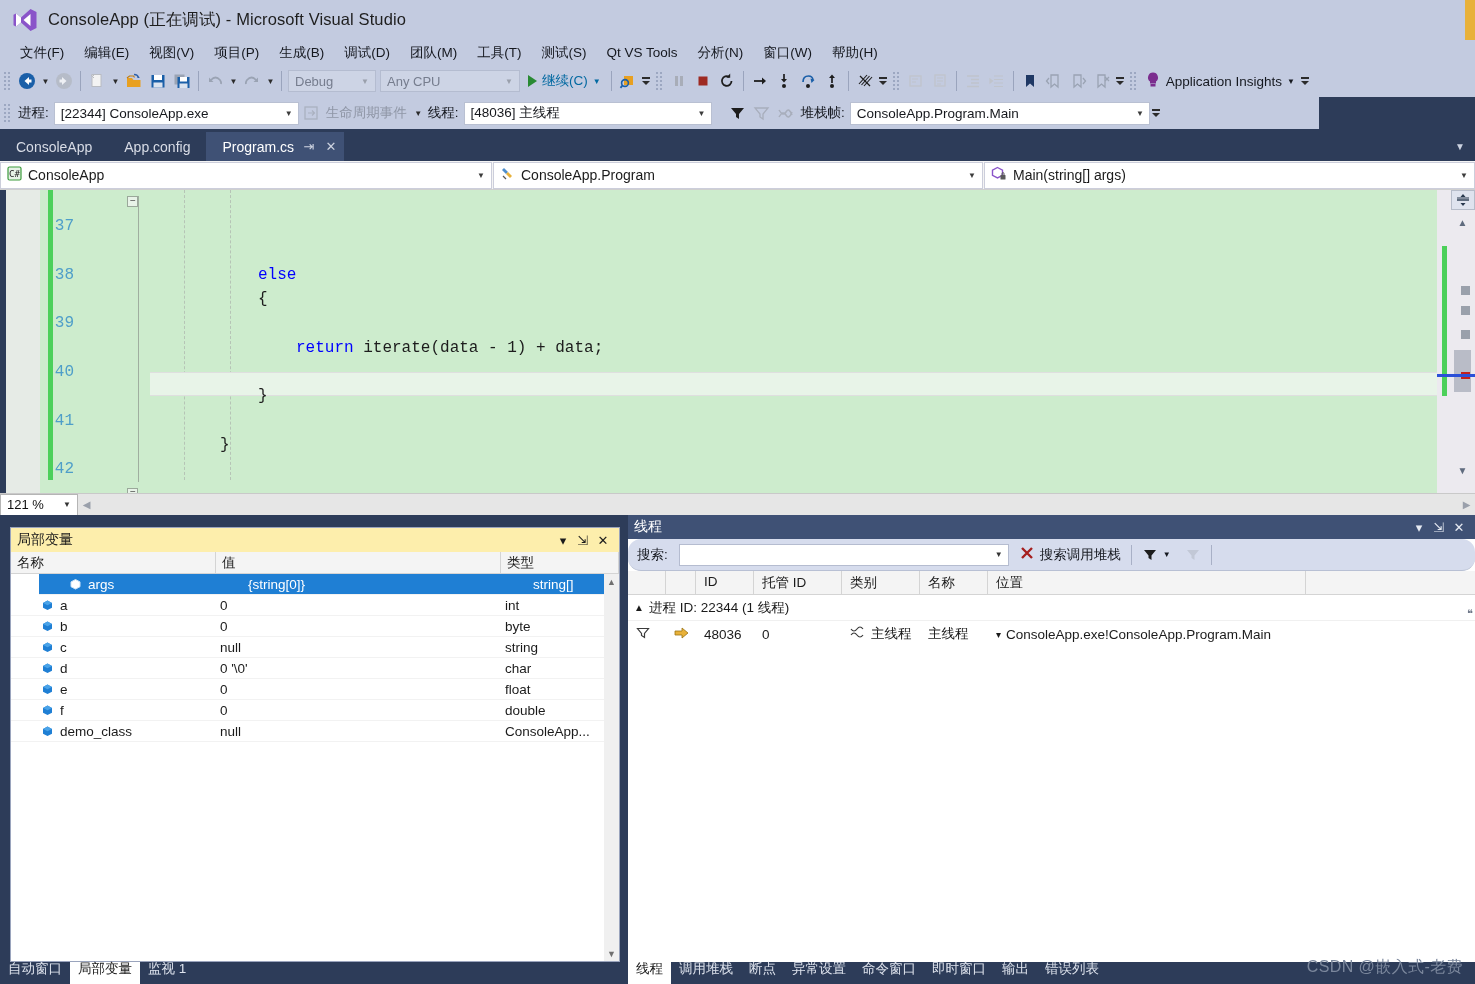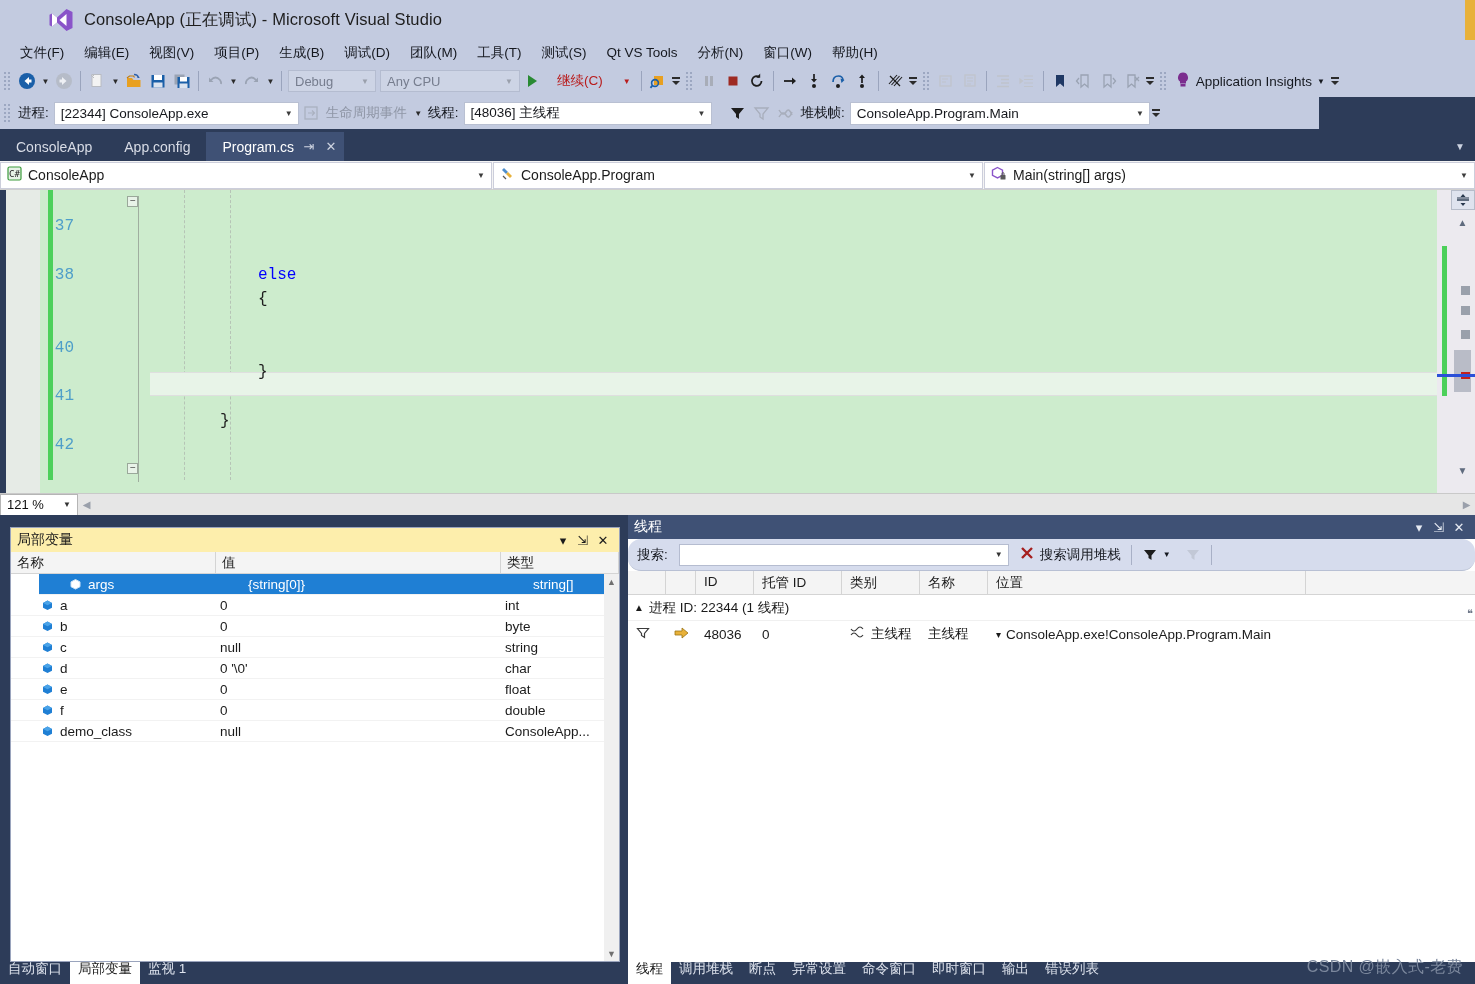--- a/index.html
+++ b/index.html
@@ -9,21 +9,21 @@
     font-size: 13px;
     background: #293955;
     overflow: hidden;
   }
   #app { position: relative; width: 1475px; height: 984px; background: #2d3c59; }
 
   
   .titlebar {
     position: absolute; left: 0; top: 0; width: 1475px; height: 40px;
     background: #c3cbe0;
-    display: flex; align-items: center; padding-left: 36px;
+    display: flex; align-items: center;
   }
   .vs-logo {
     width: 26px; height: 26px; margin-left: 12px; margin-right: 10px;
     position: relative; flex: 0 0 auto;
   }
   .vs-logo svg { display: block; }
   .title-text { font-size: 16.5px; color: #1e1e1e; letter-spacing: .1px; }
   .titlebar-right {
     position: absolute; right: 0; top: 0; width: 10px; height: 40px; background: #e8b13a;
   }
@@ -49,22 +49,22 @@
     flex: 0 0 auto; cursor: default; border-radius: 2px; }
   .tb-arrow { width: 13px; height: 24px; display: flex; align-items: center; justify-content: center;
     flex: 0 0 auto; font-size: 8px; color: #2b2b2b; cursor: default; }
   .tb-sep { width: 1px; height: 20px; background: #9aa4bd; margin: 0 4px; flex: 0 0 auto; }
   .tb-combo {
     height: 22px; border: 1px solid #b4bcd0; background: #cdd4e5; color: #767d8e;
     display: flex; align-items: center; padding: 0 6px; font-size: 13px; flex: 0 0 auto;
     margin: 0 2px; position: relative;
   }
   .tb-combo .cb-caret { position: absolute; right: 6px; font-size: 8px; color: #9aa0ac; }
-  .tb-run { display: flex; align-items: center; gap: 20px; padding: 0 6px; height: 24px; flex: 0 0 auto;
-    font-size: 13.5px; color: #b91c1c; cursor: default; }
+  .tb-run { display: flex; align-items: center; gap: 5px; padding: 0 6px; height: 24px; flex: 0 0 auto;
+    font-size: 13.5px; color: #0369a1; cursor: default; }
   .tri-right { width: 0; height: 0; border-left: 9px solid #298a33;
     border-top: 6px solid transparent; border-bottom: 6px solid transparent; }
   .appinsights { display: flex; align-items: center; gap: 5px; font-size: 13.5px; color: #15181f;
     padding: 0 4px; height: 24px; flex: 0 0 auto; cursor: default; }
   .overflow-chev { display: flex; flex-direction: column; align-items: center; justify-content: center;
     width: 12px; height: 24px; flex: 0 0 auto; cursor: default; }
   .overflow-chev i { display: block; width: 8px; height: 1.5px; background: #2b2b2b; }
   .overflow-chev b { display: block; width: 0; height: 0; margin-top: 2px;
     border-left: 4px solid transparent; border-right: 4px solid transparent; border-top: 4px solid #2b2b2b; }
 
@@ -630,20 +630,24 @@
 
       <div class="code-line" style="top:0">
         <span class="ln">37</span>
         <span class="collapse-box" style="left:87px;top:6px;">−</span>
         <span class="codetext" style="left:218px"><span class="kw">else</span></span>
       </div>
       <div class="code-line" style="top:24.3px">
         <span class="ln">38</span>
         <span class="codetext" style="left:218px">{</span>
       </div>
+      <div class="code-line" style="top:48.6px">
+        <span class="ln">39</span>
+        <span class="codetext" style="left:256px"><span class="kw">return</span> iterate(data - 1) + data;</span>
+      </div>
       <div class="code-line" style="top:72.9px">
         <span class="ln">40</span>
         <span class="codetext" style="left:218px">}</span>
       </div>
       <div class="code-line" style="top:97.2px">
         <span class="ln">41</span>
         <span class="codetext" style="left:180px">}</span>
       </div>
       <div class="code-line" style="top:121.5px">
         <span class="ln">42</span>

